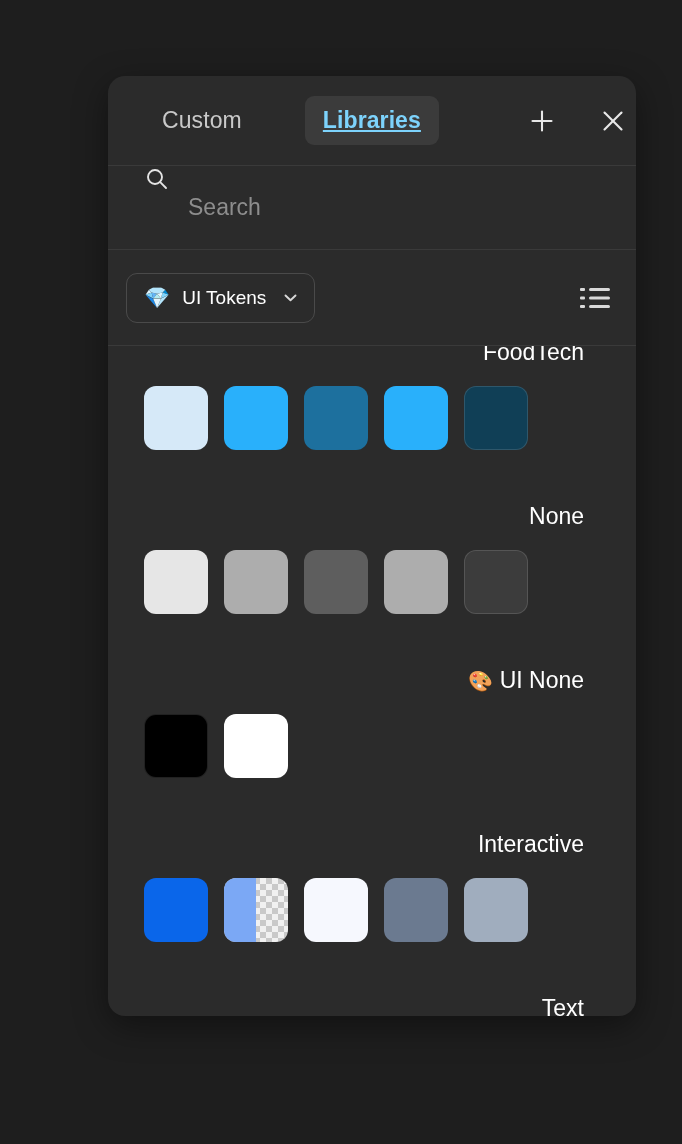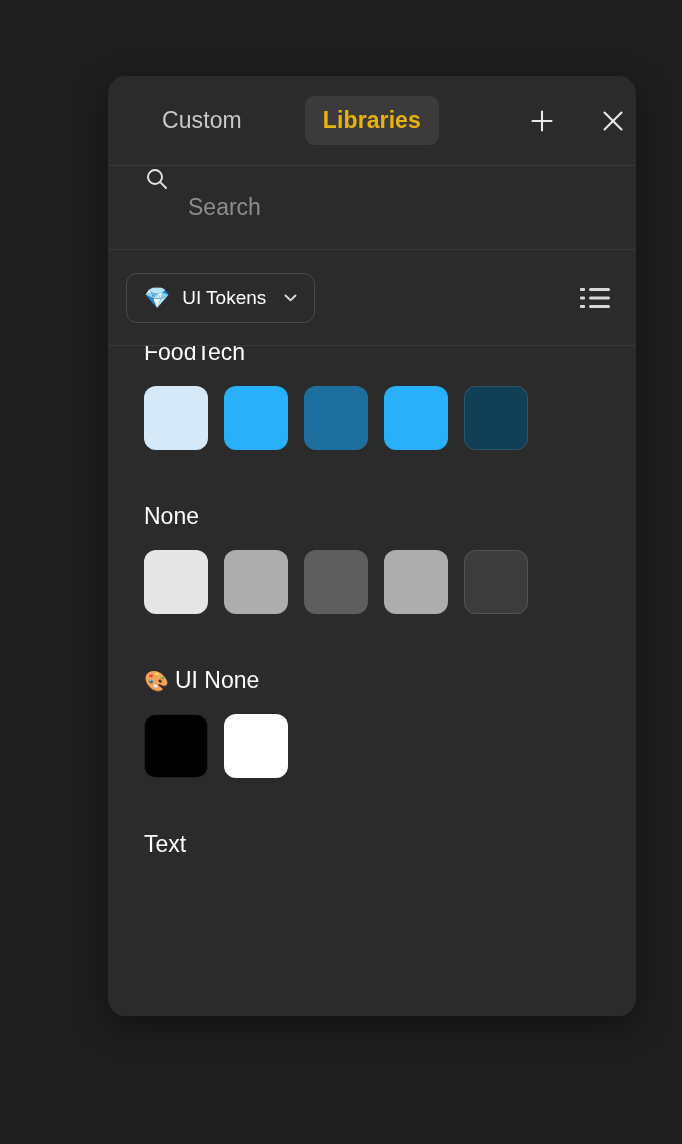--- a/index.html
+++ b/index.html
@@ -50,22 +50,23 @@
   .tab {
     font-size: 23px;
     letter-spacing: 0.1px;
     color: #c9c9c9;
     padding: 11px 18px;
     border-radius: 9px;
     white-space: nowrap;
   }
   .tab.active {
     background: #3b3b3b;
-    color: #eab308;
+    color: #7dd3fc;
     font-weight: bold;
+    text-decoration: underline;
   }
   .header-spacer { flex: 1 1 auto; }
   .hdr-btn {
     width: 42px;
     height: 42px;
     display: flex;
     align-items: center;
     justify-content: center;
     color: #e8e8e8;
     border-radius: 8px;
@@ -145,20 +146,21 @@
     flex: 1 1 auto;
     overflow: hidden;
   }
   .scroller {
     position: absolute;
     left: 0;
     top: -34px;      
     width: 100%;
     padding: 0 16px 0 0;
     box-sizing: border-box;
+    text-align: right;
   }
 
   .group { padding: 0 36px; }
   .group-title {
     font-size: 23px;
     color: #ffffff;
     margin: 0;
     padding: 18px 0 0 0;
     height: 44px;
     line-height: 44px;
@@ -275,19 +277,31 @@
             </div>
           </div>
           <div class="group">
             <div class="group-title"><span class="emoji">🎨</span><span>UI None</span></div>
             <div class="swatch-row">
               <div class="swatch bordered" style="background: rgb(0, 0, 0);"></div>
               <div class="swatch" style="background: rgb(255, 255, 255);"></div>
             </div>
           </div>
           <div class="group">
+            <div class="group-title"><span>Interactive</span></div>
+            <div class="swatch-row">
+              <div class="swatch" style="background: rgb(10, 102, 234);"></div>
+              <div class="swatch alpha">
+                <div class="alpha-fill" style="background: linear-gradient(to right, rgb(123, 168, 245) 0%, rgb(123, 168, 245) 50%, rgba(0, 0, 0, 0) 50%, rgba(0, 0, 0, 0) 100%);"></div>
+              </div>
+              <div class="swatch" style="background: rgb(246, 248, 254);"></div>
+              <div class="swatch" style="background: rgb(107, 122, 144);"></div>
+              <div class="swatch" style="background: rgb(160, 173, 190);"></div>
+            </div>
+          </div>
+          <div class="group">
             <div class="group-title"><span>Text</span></div>
           </div>
         </div>
     </div>
 
   </div>
 </div>
 
 </body></html>

